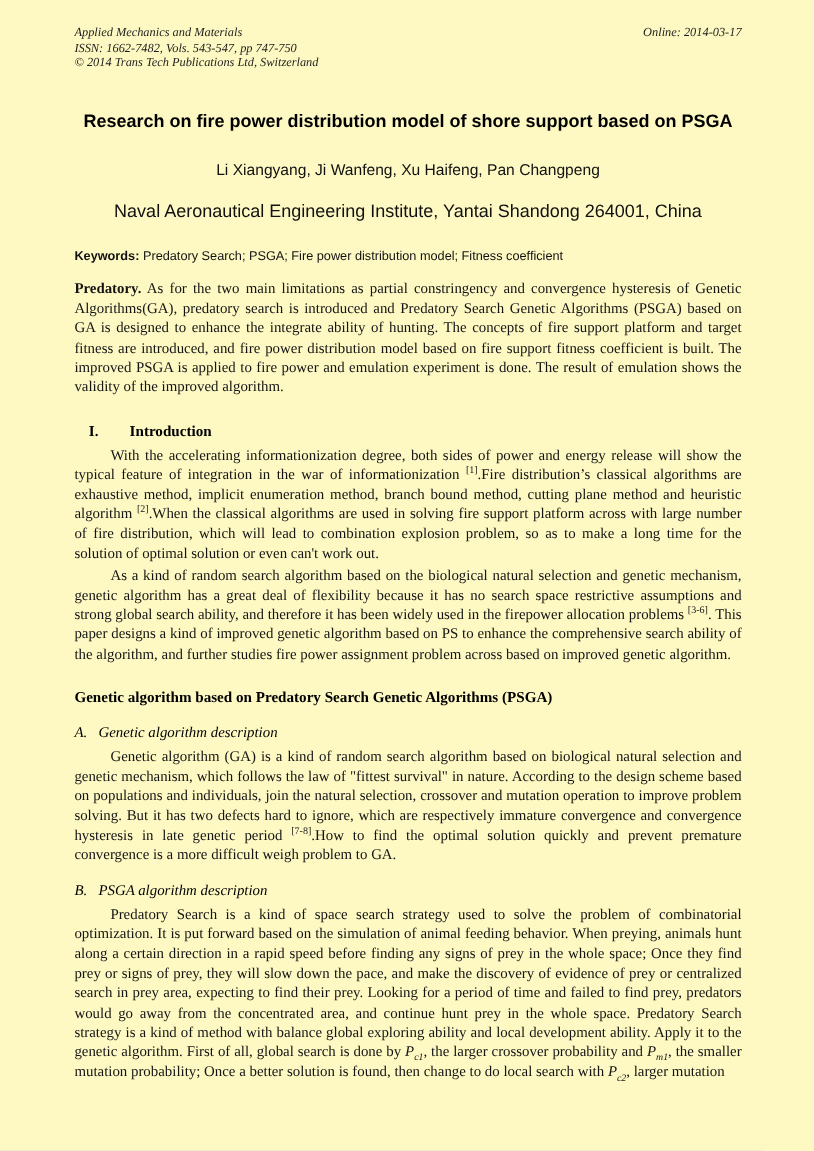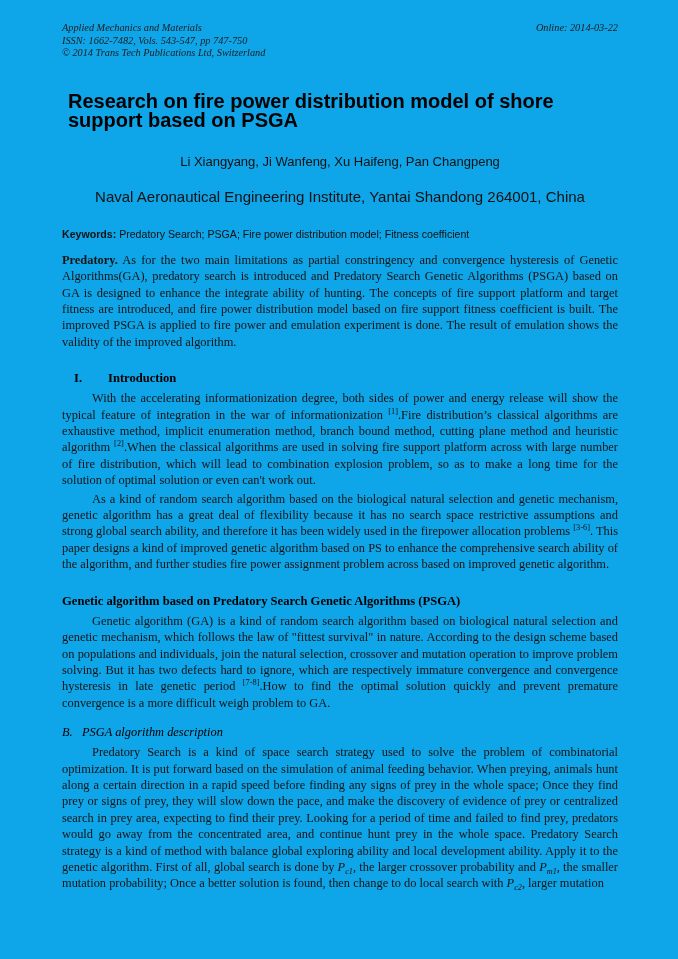--- a/index.html
+++ b/index.html
@@ -4,21 +4,21 @@
 <style>
   html, body {
     margin: 0;
     padding: 0;
     background: #d8d8d8;
   }
   .page {
     position: relative;
     width: 678px;
     height: 959px;
-    background: #0ea5e9;
+    background: #fef9c3;
     overflow: hidden;
     box-sizing: border-box;
     padding: 0;
     font-family: "Liberation Serif", "DejaVu Serif", serif;
     color: #1a1a1a;
   }
   .inner {
     position: absolute;
     left: 62px;
     top: 22px;
@@ -42,22 +42,23 @@
     font-style: italic;
     font-size: 10.3px;
     white-space: nowrap;
   }
 
   
   .title {
     margin-top: 32px;
     font-family: "Liberation Sans", "DejaVu Sans", sans-serif;
     font-weight: bold;
-    font-size: 20px;
+    font-size: 15px;
     line-height: 19.5px;
+    text-align: center;
     color: #000;
     padding: 0 6px;
   }
   .authors {
     margin-top: 22px;
     font-family: "Liberation Sans", "DejaVu Sans", sans-serif;
     font-size: 13px;
     line-height: 18px;
     text-align: center;
     color: #111;
@@ -159,21 +160,21 @@
 
 <div class="page">
   <div class="inner">
 
     <div class="jhead">
       <div class="jhead-left">
         <div class="jhead-line">Applied Mechanics and Materials</div>
         <div class="jhead-line">ISSN: 1662-7482, Vols. 543-547, pp 747-750</div>
         <div class="jhead-line">© 2014 Trans Tech Publications Ltd, Switzerland</div>
       </div>
-      <div class="jhead-right">Online: 2014-03-22</div>
+      <div class="jhead-right">Online: 2014-03-17</div>
     </div>
 
     <div class="title">Research on fire power distribution model of shore support based on PSGA</div>
 
     <div class="authors">Li Xiangyang, Ji Wanfeng, Xu Haifeng, Pan Changpeng</div>
 
     <div class="affil">Naval Aeronautical Engineering Institute, Yantai Shandong 264001, China</div>
 
     <div class="keywords">
       <span class="kw-label">Keywords:</span>
@@ -192,20 +193,23 @@
     <p class="body">
       <span>With the accelerating informationization degree, both sides of power and energy release will show the typical feature of integration in the war of informationization </span><sup class="cite">[1]</sup><span>.Fire distribution’s classical algorithms are exhaustive method, implicit enumeration method, branch bound method, cutting plane method and heuristic algorithm </span><sup class="cite">[2]</sup><span>.When the classical algorithms are used in solving fire support platform across with large number of fire distribution, which will lead to combination explosion problem, so as to make a long time for the solution of optimal solution or even can't work out.</span>
     </p>
 
     <p class="body tight">
       <span>As a kind of random search algorithm based on the biological natural selection and genetic mechanism, genetic algorithm has a great deal of flexibility because it has no search space restrictive assumptions and strong global search ability, and therefore it has been widely used in the firepower allocation problems </span><sup class="cite">[3-6]</sup><span>. This paper designs a kind of improved genetic algorithm based on PS to enhance the comprehensive search ability of the algorithm, and further studies fire power assignment problem across based on improved genetic algorithm.</span>
     </p>
 
     <div class="sec-heading">Genetic algorithm based on Predatory Search Genetic Algorithms (PSGA)</div>
 
+    <div class="sub-heading">
+      <span class="sub-num">A.</span><span>Genetic algorithm description</span>
+    </div>
 
     <p class="body">
       <span>Genetic algorithm (GA) is a kind of random search algorithm based on biological natural selection and genetic mechanism, which follows the law of "fittest survival" in nature. According to the design scheme based on populations and individuals, join the natural selection, crossover and mutation operation to improve problem solving. But it has two defects hard to ignore, which are respectively immature convergence and convergence hysteresis in late genetic period </span><sup class="cite">[7-8]</sup><span>.How to find the optimal solution quickly and prevent premature convergence is a more difficult weigh problem to GA.</span>
     </p>
 
     <div class="sub-heading">
       <span class="sub-num">B.</span><span>PSGA algorithm description</span>
     </div>
 
     <p class="body">

